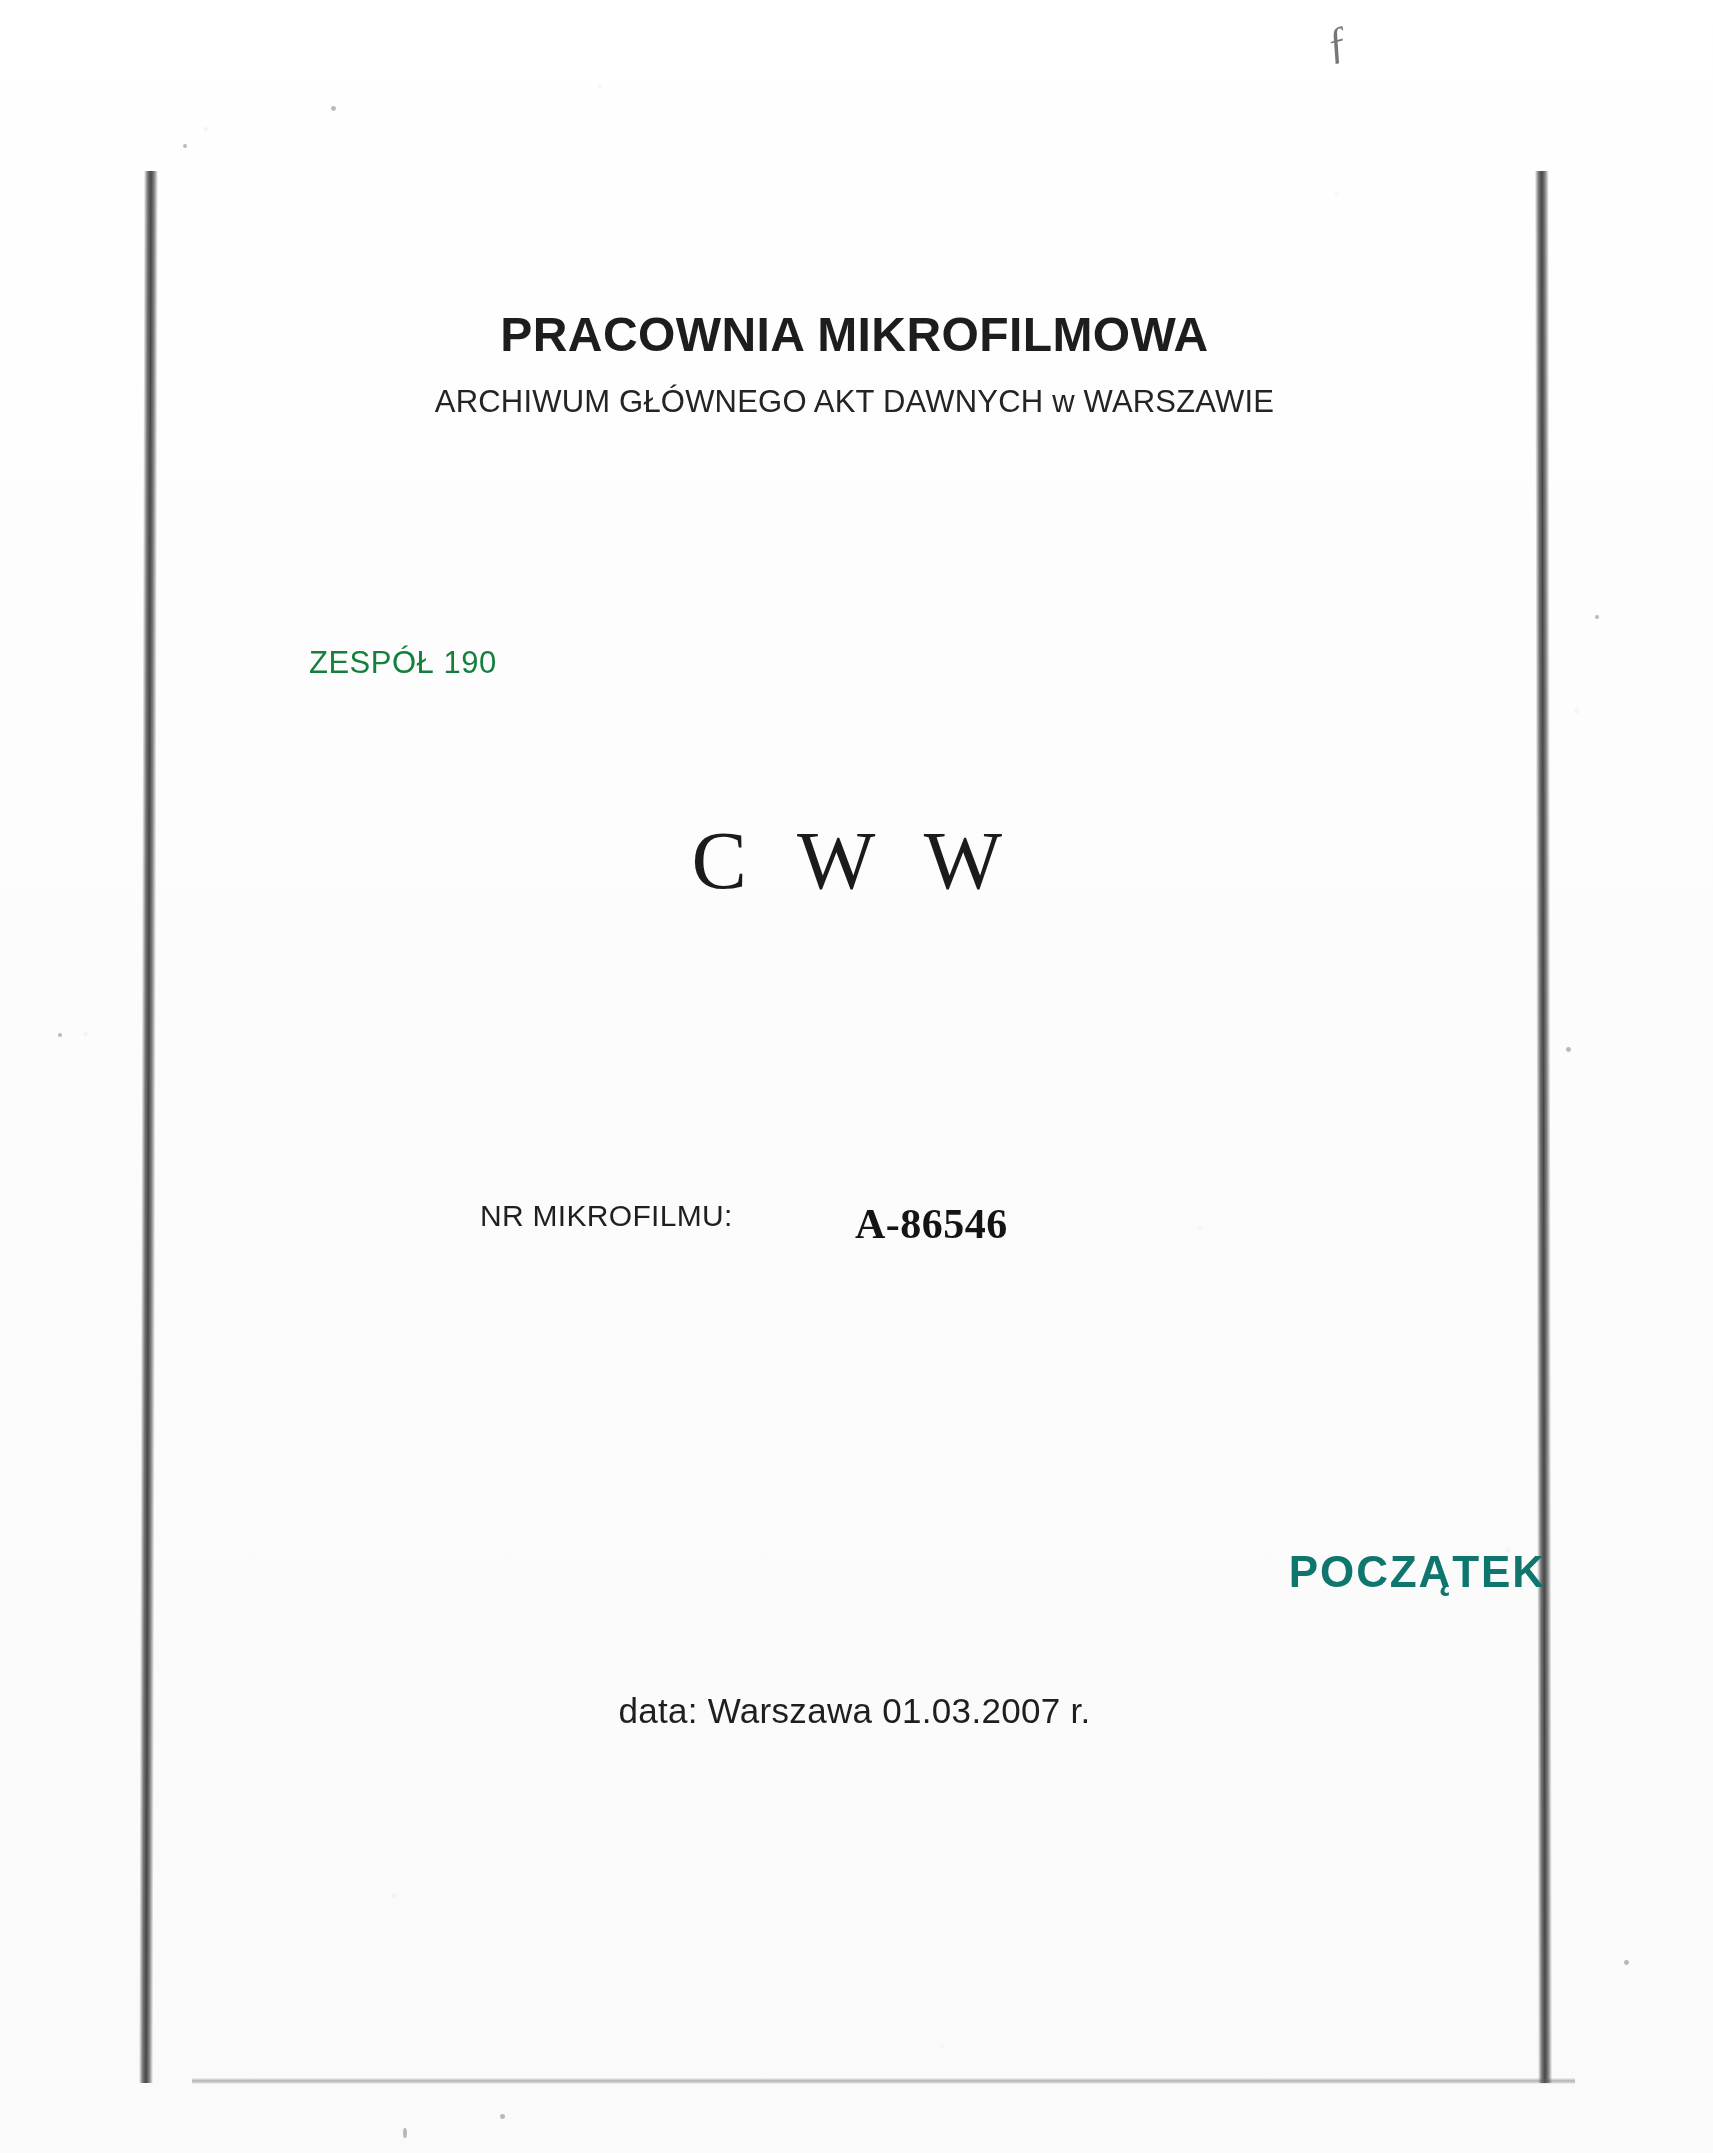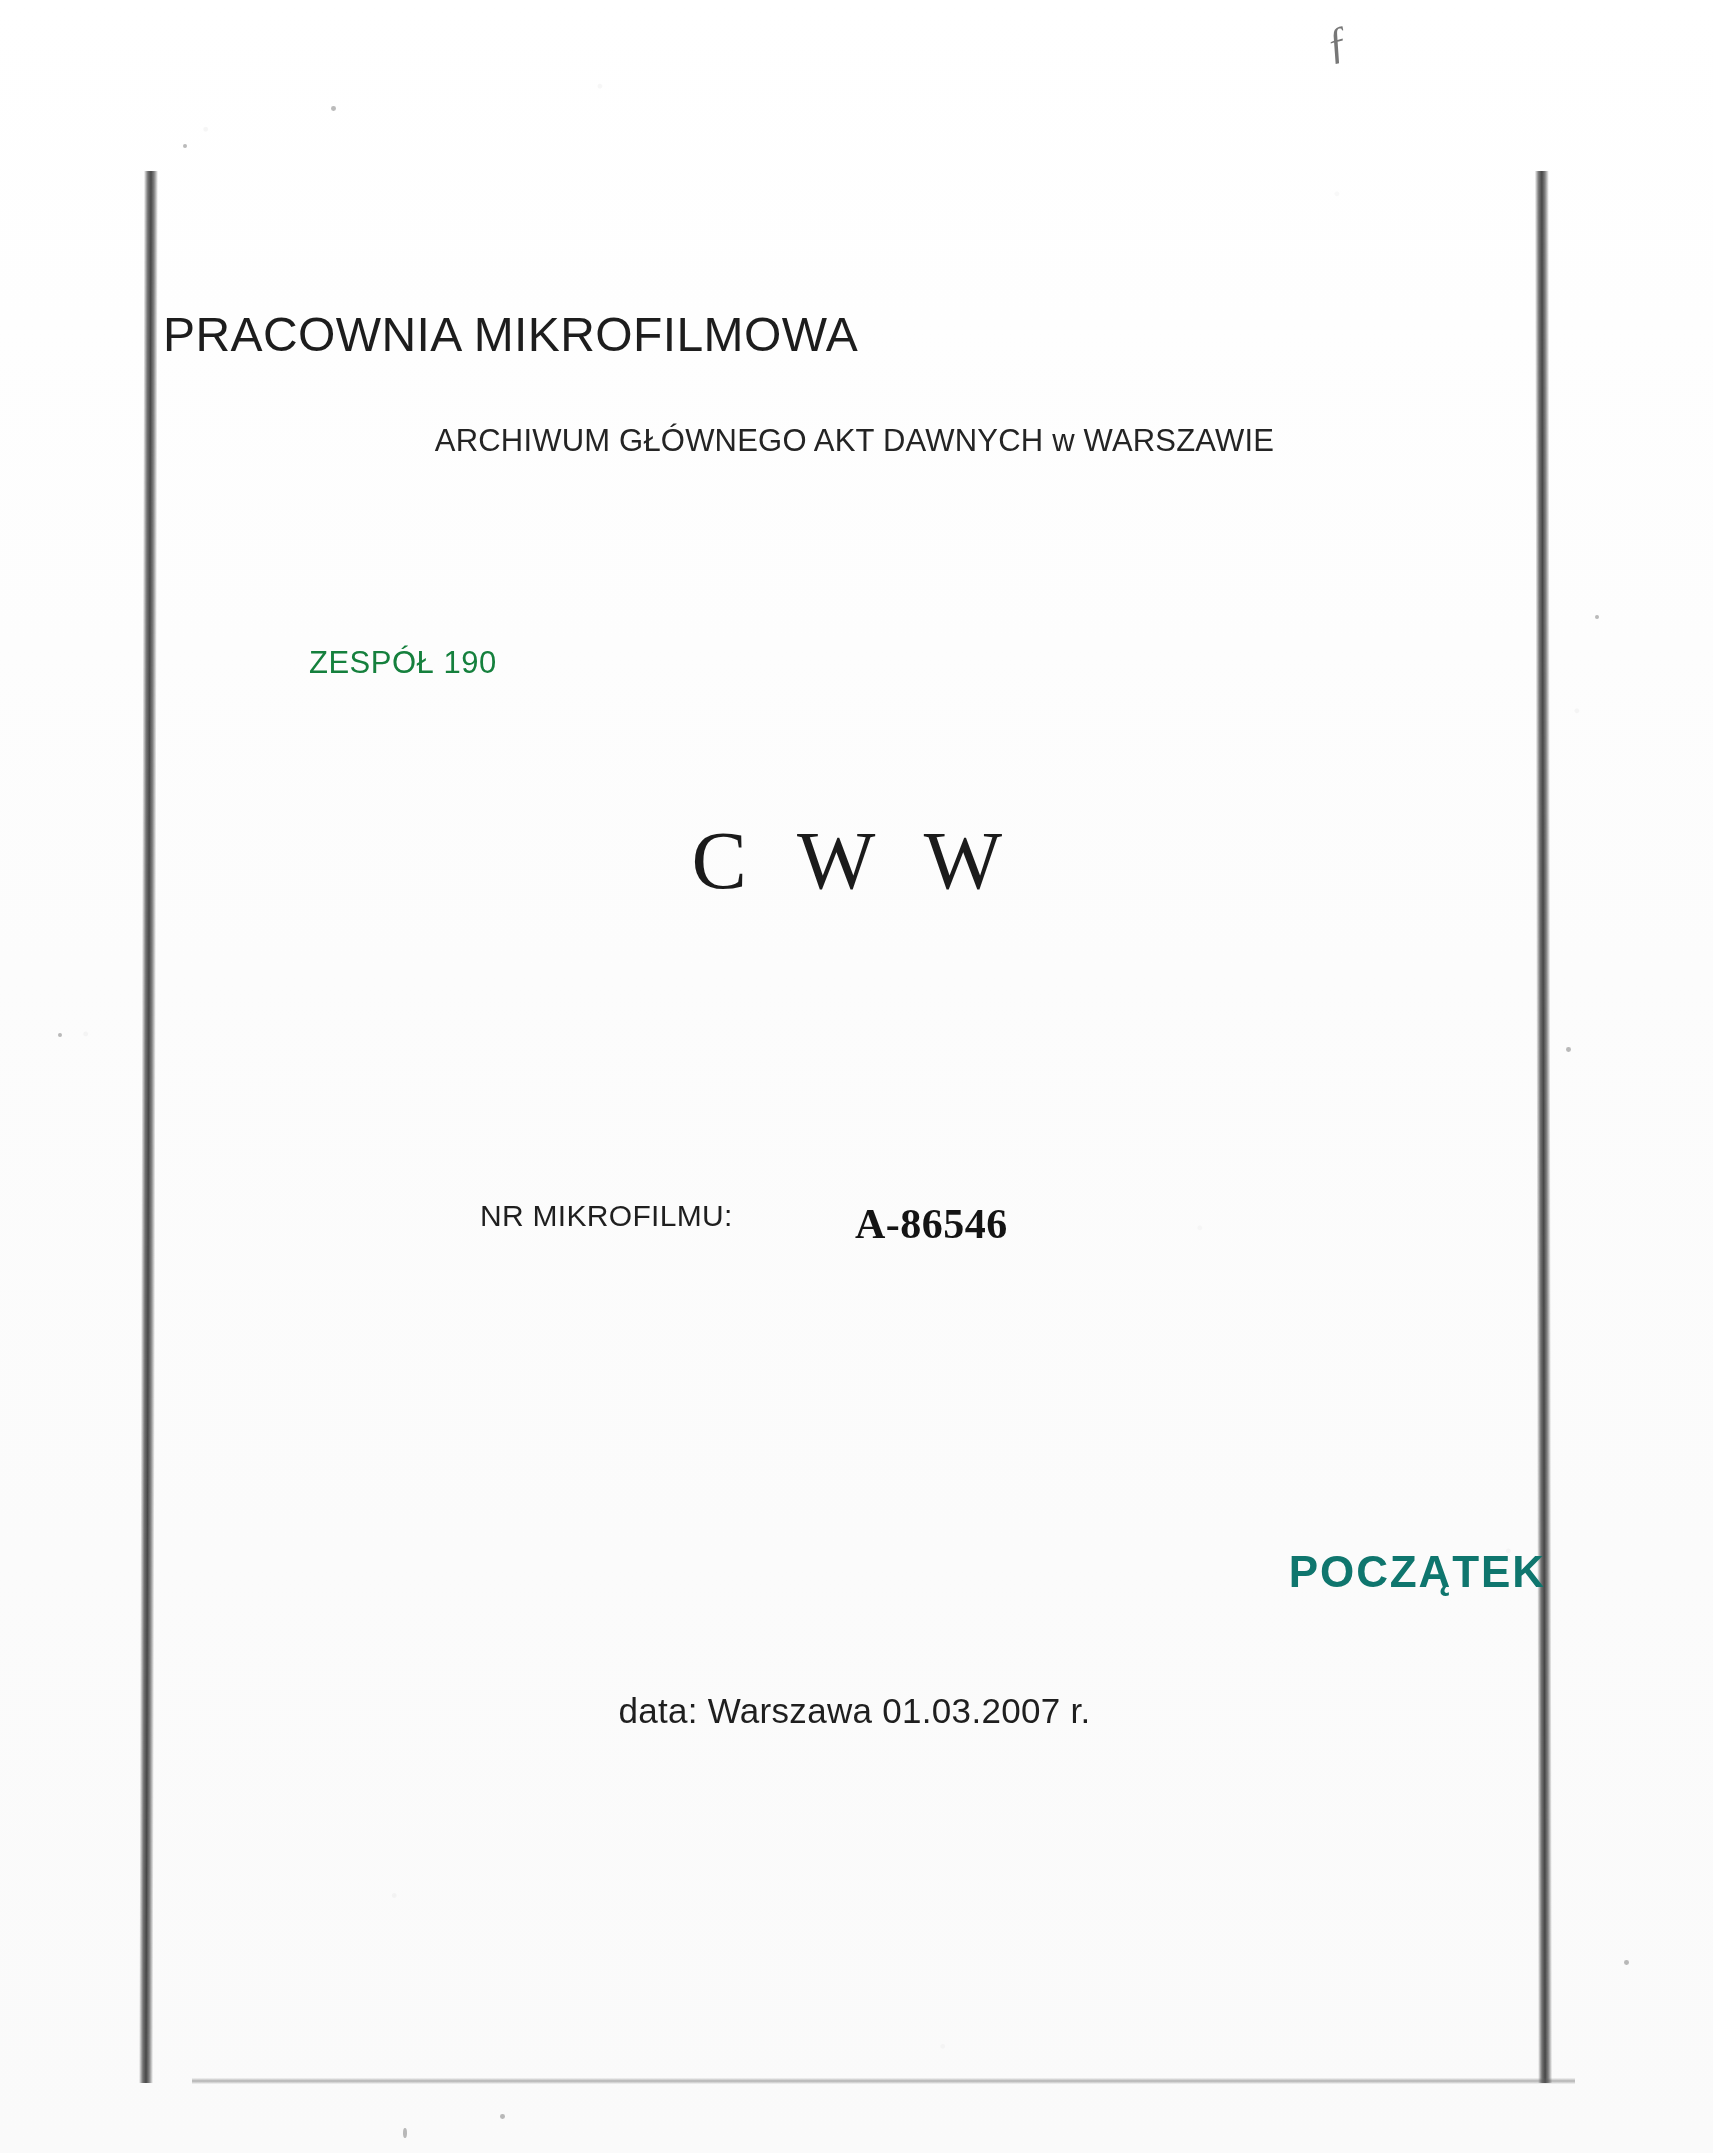--- a/index.html
+++ b/index.html
@@ -75,36 +75,36 @@
     top: 0;
     width: 1383px;
     height: 100%;
   }
 
   .org-title {
     position: absolute;
     top: 307px;
     left: 0;
     width: 100%;
+    text-align: center;
     font-size: 48px;
-    font-weight: normal;
+    font-weight: bold;
     letter-spacing: 0.4px;
     color: #1d1d1d;
   }
   .org-sub {
     position: absolute;
     top: 384px;
     left: 0;
     width: 100%;
     text-align: center;
     font-size: 31px;
     font-weight: normal;
     letter-spacing: 0.2px;
     color: #242424;
-    margin-top: 39px;
   }
 
   .fonds {
     position: absolute;
     top: 645px;
     left: 146px;
     font-size: 31px;
     letter-spacing: 0.5px;
     color: #15803d;
   }

